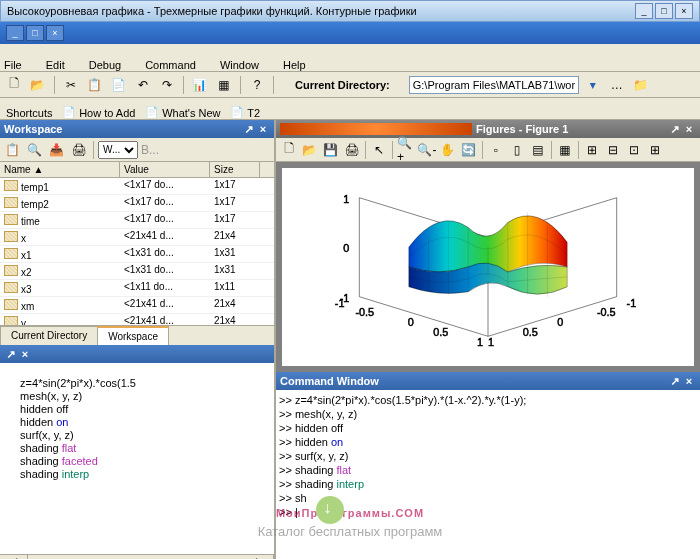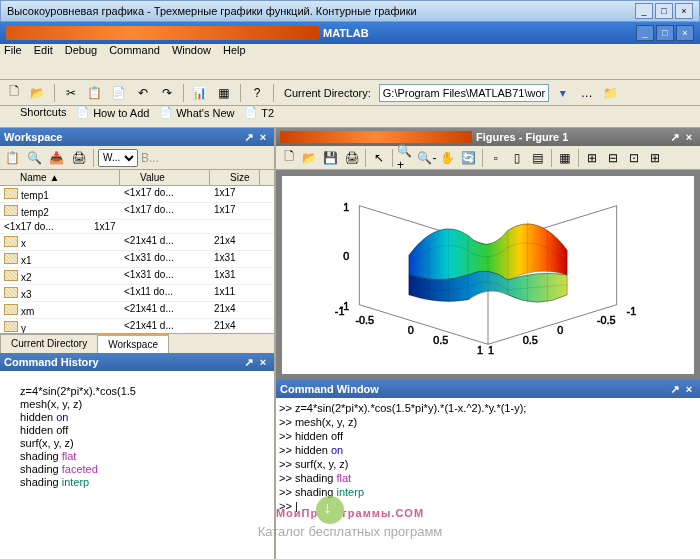--- a/index.html
+++ b/index.html
@@ -4,40 +4,40 @@
 <style>
 * { margin:0; padding:0; box-sizing:border-box; font-family:Tahoma,Arial,sans-serif; font-size:11px; }
 body { background:#ece9d8; width:700px; height:559px; overflow:hidden; position:relative; }
 .outer-title { background:linear-gradient(#d6e7f7,#a8c8e8); height:22px; display:flex; align-items:center; padding:0 6px; border:1px solid #7a9ccc; }
 .outer-title span { flex:1; }
 .win-btns { display:flex; gap:2px; }
 .win-btn { width:18px; height:16px; background:#d4e3f5; border:1px solid #6688bb; display:flex; align-items:center; justify-content:center; font-size:9px; cursor:pointer; }
 .matlab-title { background:linear-gradient(#3c7fd8,#2860b8); color:#fff; height:22px; display:flex; align-items:center; padding:0 6px; }
 .matlab-title span { flex:1; font-weight:bold; }
 .matlab-title .win-btn { background:#5a8fd8; border-color:#2a5090; color:#fff; }
-.menubar { background:#ece9d8; height:36px; display:flex; align-items:flex-start; padding:0 4px; gap:12px; border-bottom:1px solid #aca899; }
+.menubar { background:#ece9d8; height:28px; display:flex; align-items:flex-end; padding:0 4px; gap:24px; border-bottom:1px solid #aca899; }
 .menubar span { cursor:pointer; }
 .toolbar { background:#ece9d8; height:26px; display:flex; align-items:center; padding:0 4px; gap:4px; border-bottom:1px solid #aca899; }
 .tb-btn { width:20px; height:20px; border:1px solid transparent; display:flex; align-items:center; justify-content:center; cursor:pointer; font-size:12px; }
 .tb-sep { width:1px; height:18px; background:#aca899; margin:0 2px; }
-.dir-label { margin:0 4px; }
+.dir-label { margin:0 15px;font-weight:bold; }
 .dir-input { width:170px; height:18px; border:1px solid #7f9db9; background:#fff; padding:0 3px; }
-.shortcuts { background:#ece9d8; height:22px; display:flex; align-items:flex-start; padding:0 20px; gap:10px; border-bottom:1px solid #aca899; }
+.shortcuts { background:#ece9d8; height:22px; display:flex; align-items:flex-end; padding:0 6px; gap:10px; border-bottom:1px solid #aca899; }
 .shortcut-item { display:flex; align-items:center; gap:3px; cursor:pointer; }
 .main { display:flex; height:447px; }
 .left-pane { width:276px; display:flex; flex-direction:column; border-right:2px solid #aca899; }
 .right-pane { flex:1; display:flex; flex-direction:column; }
 .panel-title { background:linear-gradient(#4a7fc8,#3565a8); color:#fff; height:18px; display:flex; align-items:center; padding:0 4px; font-weight:bold; font-size:10px; }
 .panel-title span { flex:1; }
 .panel-title-inactive { background:linear-gradient(#8a8a8a,#6a6a6a); }
 .pt-btn { width:14px; height:14px; display:flex; align-items:center; justify-content:center; cursor:pointer; color:#fff; }
 .ws-toolbar { background:#ece9d8; height:24px; display:flex; align-items:center; padding:0 3px; gap:2px; border-bottom:1px solid #aca899; }
 .ws-table { flex:1; background:#fff; overflow:hidden; }
 .ws-header { display:flex; background:#ece9d8; border-bottom:1px solid #aca899; }
-.ws-header div { padding:2px 20px; border-right:1px solid #aca899; font-size:10px; }
+.ws-header div { padding:2px 4px; border-right:1px solid #aca899; font-size:10px; }
 .ws-col-name { width:120px; }
 .ws-col-val { width:90px; }
 .ws-col-size { width:50px; }
 .ws-row { display:flex; border-bottom:1px solid #f0f0f0; }
 .ws-row div { padding:1px 4px; font-size:10px; overflow:hidden; white-space:nowrap; }
 .ws-row .icon { width:14px; height:11px; border:1px solid #c0a050; background:linear-gradient(45deg,#f5e8c8 25%,#e8d8a8 25%,#e8d8a8 50%,#f5e8c8 50%,#f5e8c8 75%,#e8d8a8 75%); background-size:4px 4px; margin:1px 3px 0 0; display:inline-block; }
 .ws-tabs { display:flex; background:#ece9d8; border-top:1px solid #aca899; }
 .ws-tab { padding:3px 10px; border:1px solid #aca899; border-bottom:none; margin-right:-1px; background:#ece9d8; cursor:pointer; font-size:10px; }
 .ws-tab.active { background:#fff; border-top:2px solid #e8a850; }
 .history { flex:1; background:#fff; overflow:hidden; padding:14px; font-family:'Courier New',monospace; font-size:10px; line-height:13px; }
@@ -73,24 +73,20 @@
 <div class="outer-title">
   <span>Высокоуровневая графика - Трехмерные графики функций. Контурные графики</span>
   <div class="win-btns">
     <div class="win-btn">_</div>
     <div class="win-btn">□</div>
     <div class="win-btn">×</div>
   </div>
 </div>
 
 <div class="matlab-title">
-  <span style="display:flex;align-items:center;gap:4px;">
-    <span style="width:14px;height:14px;background:radial-gradient(circle at 40% 40%,#ff8833,#cc4400);border-radius:2px;"></span>
-    <span>MATLAB</span>
-  </span>
   <div class="win-btns">
     <div class="win-btn">_</div>
     <div class="win-btn">□</div>
     <div class="win-btn">×</div>
   </div>
 </div>
 
 <div class="menubar">
   <span>File</span>
   <span>Edit</span>
@@ -157,20 +153,21 @@
             <div class="ws-col-name"><span class="icon"></span>temp1</div>
             <div class="ws-col-val">&lt;1x17 do...</div>
             <div class="ws-col-size">1x17</div>
           </div>
           <div class="ws-row">
             <div class="ws-col-name"><span class="icon"></span>temp2</div>
             <div class="ws-col-val">&lt;1x17 do...</div>
             <div class="ws-col-size">1x17</div>
           </div>
           <div class="ws-row">
+            <div class="ws-col-name"><span class="icon"></span>time</div>
             <div class="ws-col-val">&lt;1x17 do...</div>
             <div class="ws-col-size">1x17</div>
           </div>
           <div class="ws-row">
             <div class="ws-col-name"><span class="icon"></span>x</div>
             <div class="ws-col-val">&lt;21x41 d...</div>
             <div class="ws-col-size">21x4</div>
           </div>
           <div class="ws-row">
             <div class="ws-col-name"><span class="icon"></span>x1</div>
@@ -203,29 +200,28 @@
             <div class="ws-col-size">1x31</div>
           </div>
         </div>
     </div>
     <div class="ws-tabs">
       <div class="ws-tab">Current Directory</div>
       <div class="ws-tab active">Workspace</div>
     </div>
 
     <div class="panel-title">
-      <span>Command History</span>
       <div class="pt-btn">↗</div>
       <div class="pt-btn">×</div>
     </div>
     <div class="history" id="history-lines">
         <div class="history-line">  z=4*sin(2*pi*x).*cos(1.5</div>
         <div class="history-line">  mesh(x, y, z)</div>
+        <div class="history-line">  hidden <span class="kw-off">off</span></div>
         <div class="history-line">  hidden <span class="kw-on">on</span></div>
-        <div class="history-line">  hidden <span class="kw-off">off</span></div>
         <div class="history-line">  surf(x, y, z)</div>
         <div class="history-line">  shading <span class="kw-flat">flat</span></div>
         <div class="history-line">  shading <span class="kw-faceted">faceted</span></div>
         <div class="history-line">  shading <span class="kw-interp">interp</span></div>
       </div>
     <div class="chev-row">
       <div class="chev">◀</div>
       <div style="flex:8;border-top:1px solid #aca899;"></div>
       <div class="chev">▶</div>
     </div>
@@ -338,20 +334,21 @@
       <div class="pt-btn">×</div>
     </div>
     <div class="cmd-window" id="cmd-lines">
         <div class="cmd-line"><span class="prompt">&gt;&gt; </span>z=4*sin(2*pi*x).*cos(1.5*pi*y).*(1-x.^2).*y.*(1-y);</div>
         <div class="cmd-line"><span class="prompt">&gt;&gt; </span>mesh(x, y, z)</div>
         <div class="cmd-line"><span class="prompt">&gt;&gt; </span>hidden <span class="kw-off">off</span></div>
         <div class="cmd-line"><span class="prompt">&gt;&gt; </span>hidden <span class="kw-on">on</span></div>
         <div class="cmd-line"><span class="prompt">&gt;&gt; </span>surf(x, y, z)</div>
         <div class="cmd-line"><span class="prompt">&gt;&gt; </span>shading <span class="kw-flat">flat</span></div>
         <div class="cmd-line"><span class="prompt">&gt;&gt; </span>shading <span class="kw-interp">interp</span></div>
+        <div class="cmd-line"><span class="prompt">&gt;&gt; </span>sh</div>
         <div class="cmd-line"><span class="prompt">&gt;&gt; </span>|</div>
       </div>
   </div>
 </div>
 
 <div class="watermark">
   <div class="watermark-main">
     <span>МоиПр</span><span class="wm-circle"></span><span>граммы.COM</span>
   </div>
   <div class="watermark-sub">Каталог бесплатных программ</div>

